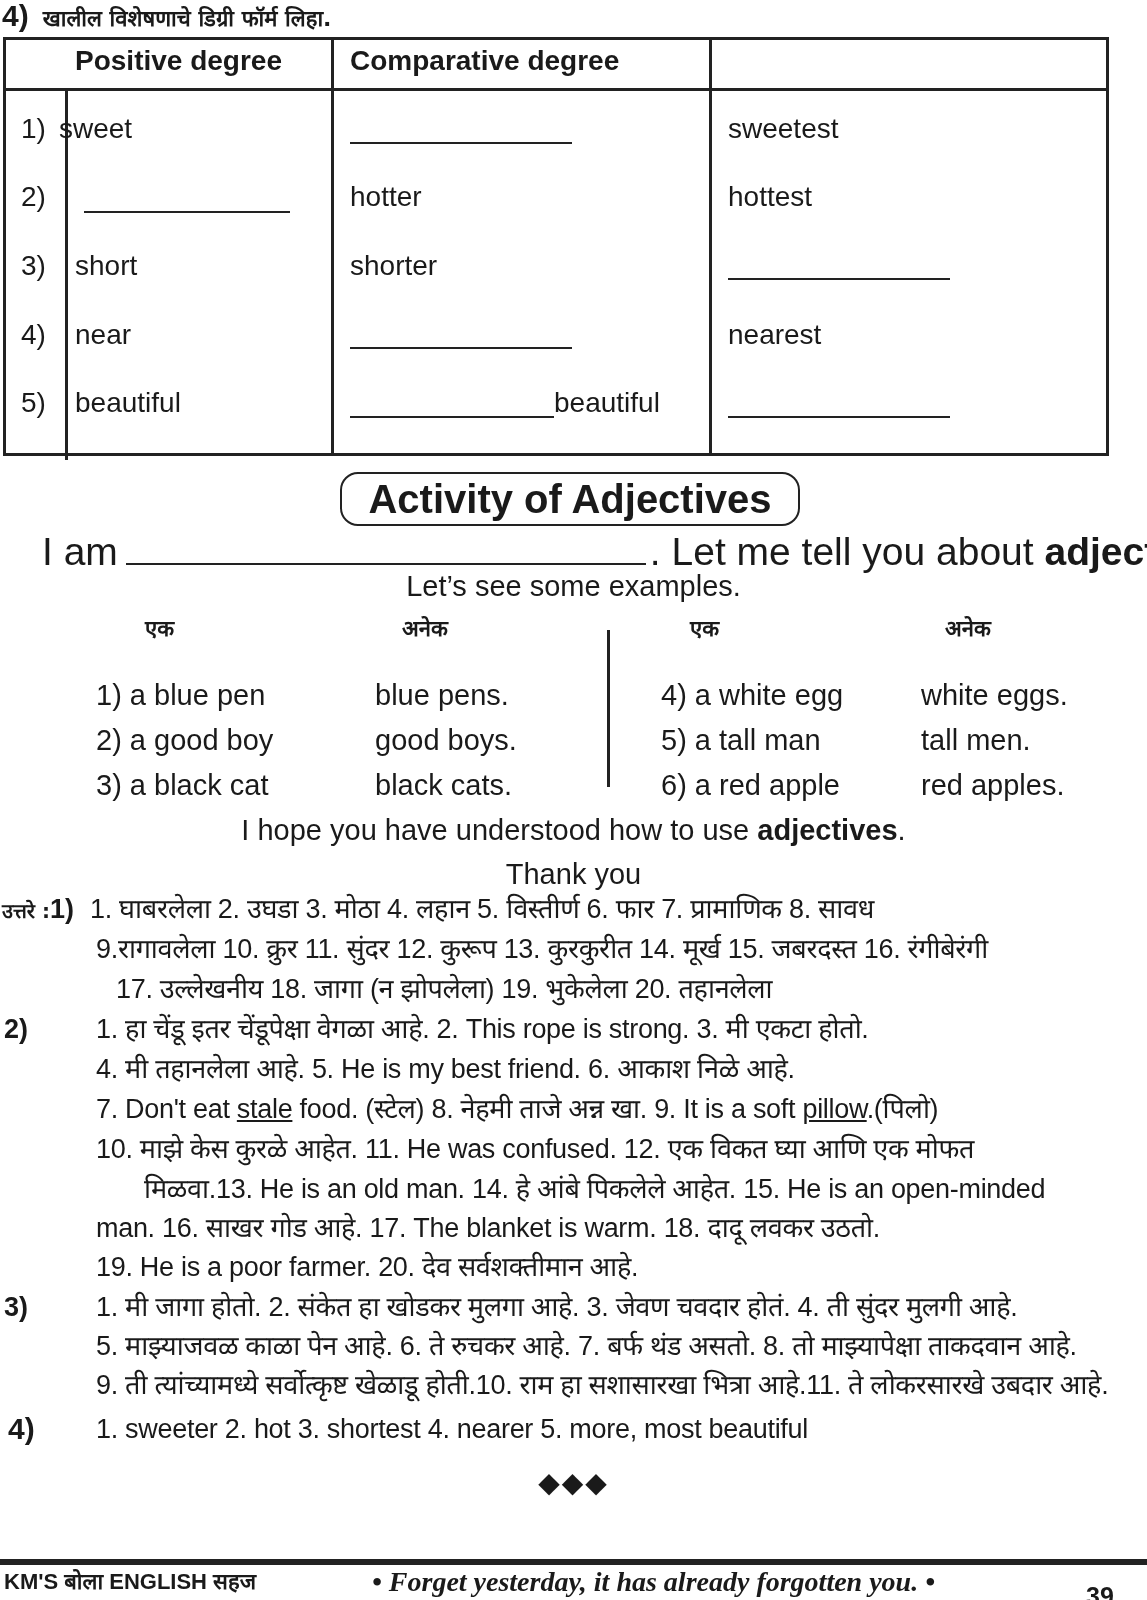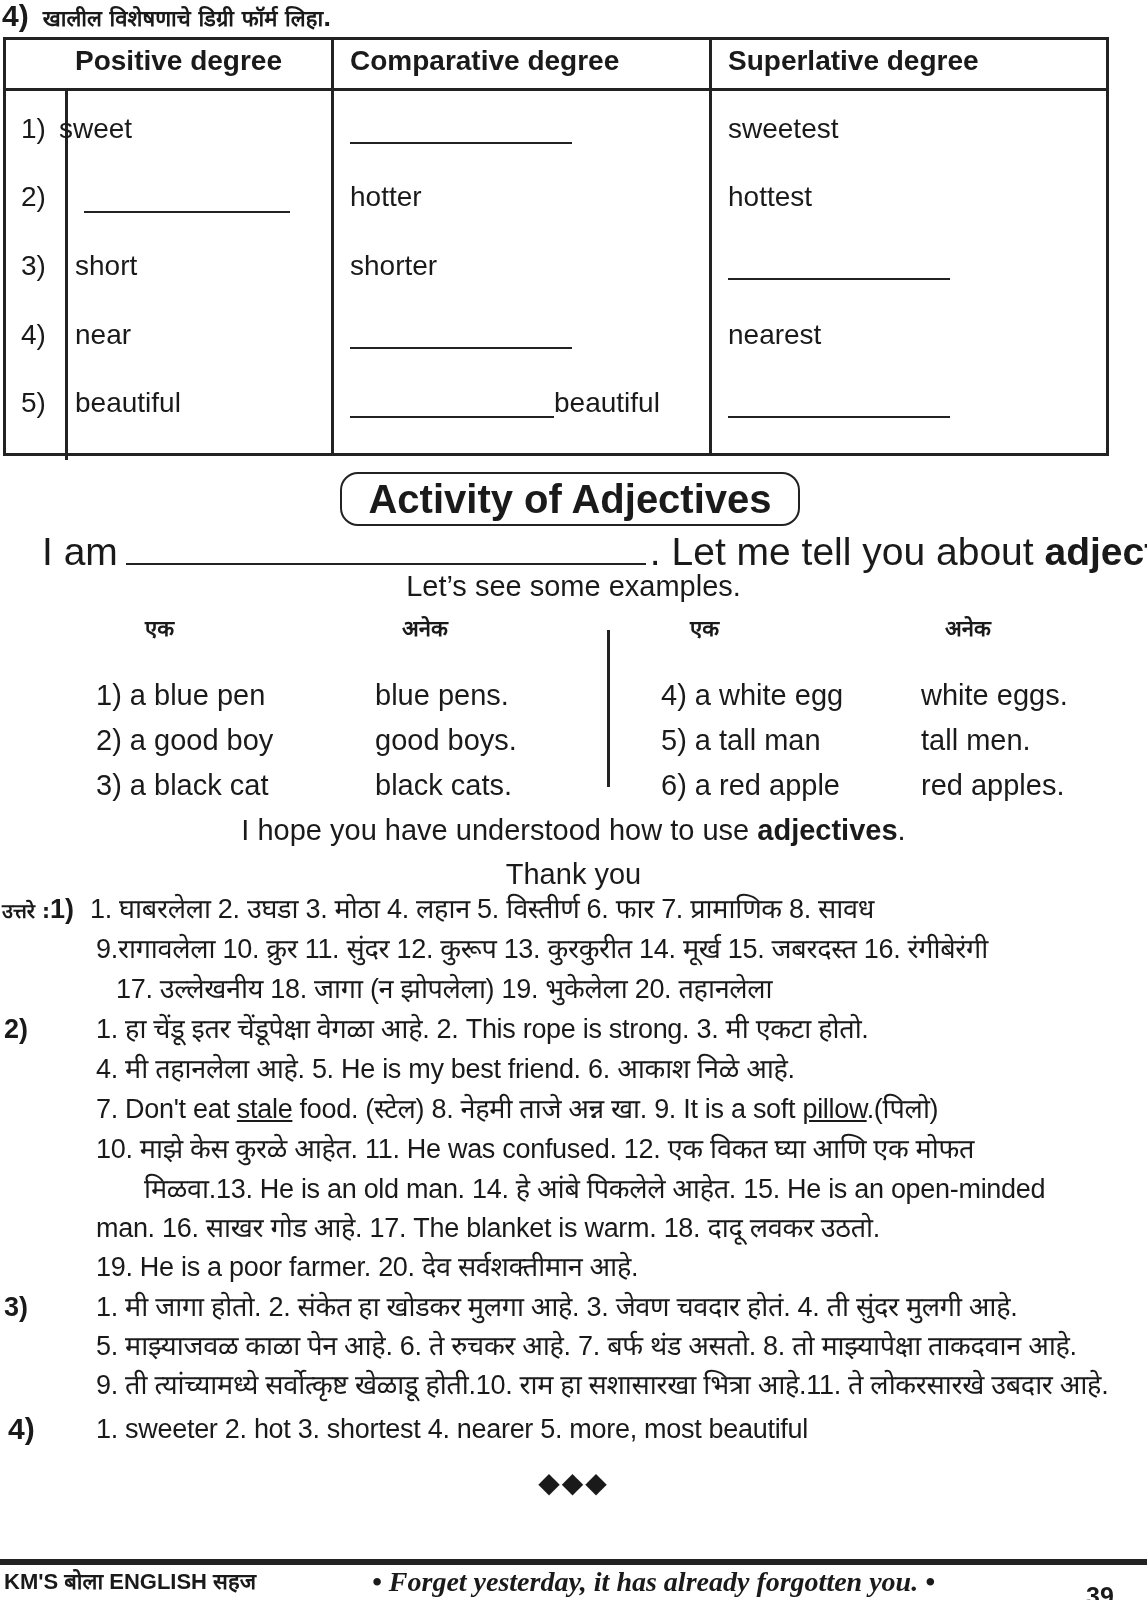--- a/index.html
+++ b/index.html
@@ -59,21 +59,20 @@
 </div>
 
 <div class="deg-table">
   <div class="hdr-line"></div>
   <div class="vline num" style="left:59px;"></div>
   <div class="vline" style="left:325px;"></div>
   <div class="vline" style="left:703px;"></div>
 
   <div class="th" style="left:69px;">Positive degree</div>
   <div class="th" style="left:344px;">Comparative degree</div>
-  <div class="th" style="left:722px;">Superlative degree</div>
 
   <div class="cell" style="left:15px; top:72px;">1)</div>
   <div class="cell" style="left:53px; top:72px;">sweet</div>
   <div class="blank" style="left:344px; top:102px; width:222px;"></div>
   <div class="cell" style="left:722px; top:72px;">sweetest</div>
 
   <div class="cell" style="left:15px; top:140px;">2)</div>
   <div class="blank" style="left:78px; top:171px; width:206px;"></div>
   <div class="cell" style="left:344px; top:140px;">hotter</div>
   <div class="cell" style="left:722px; top:140px;">hottest</div>

